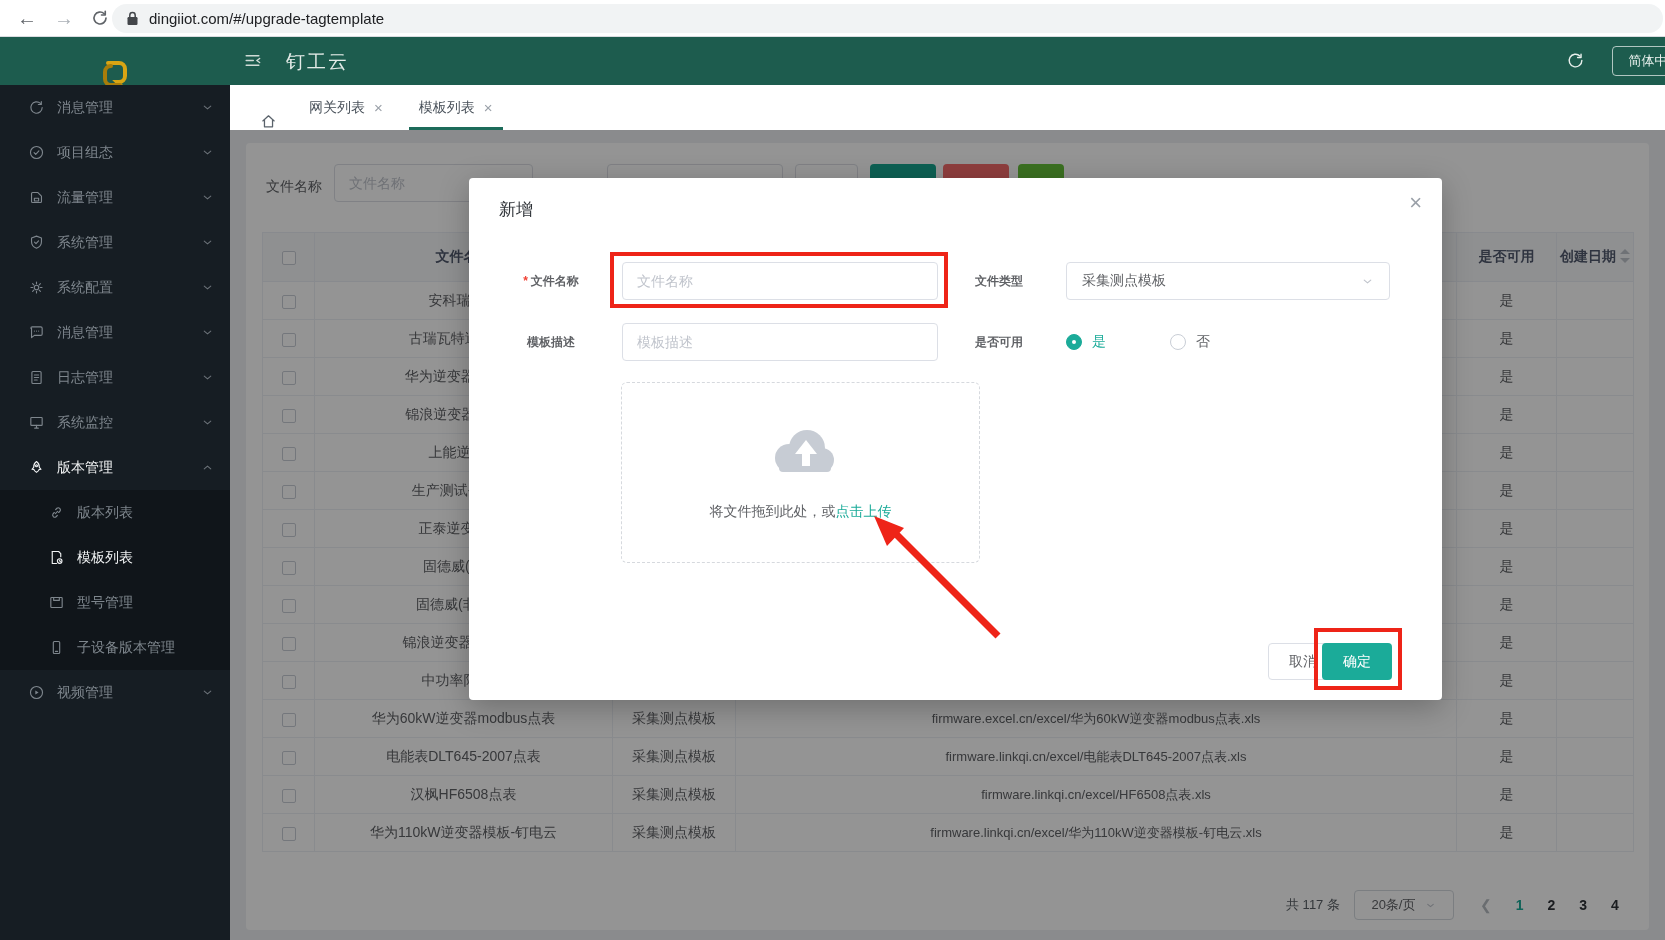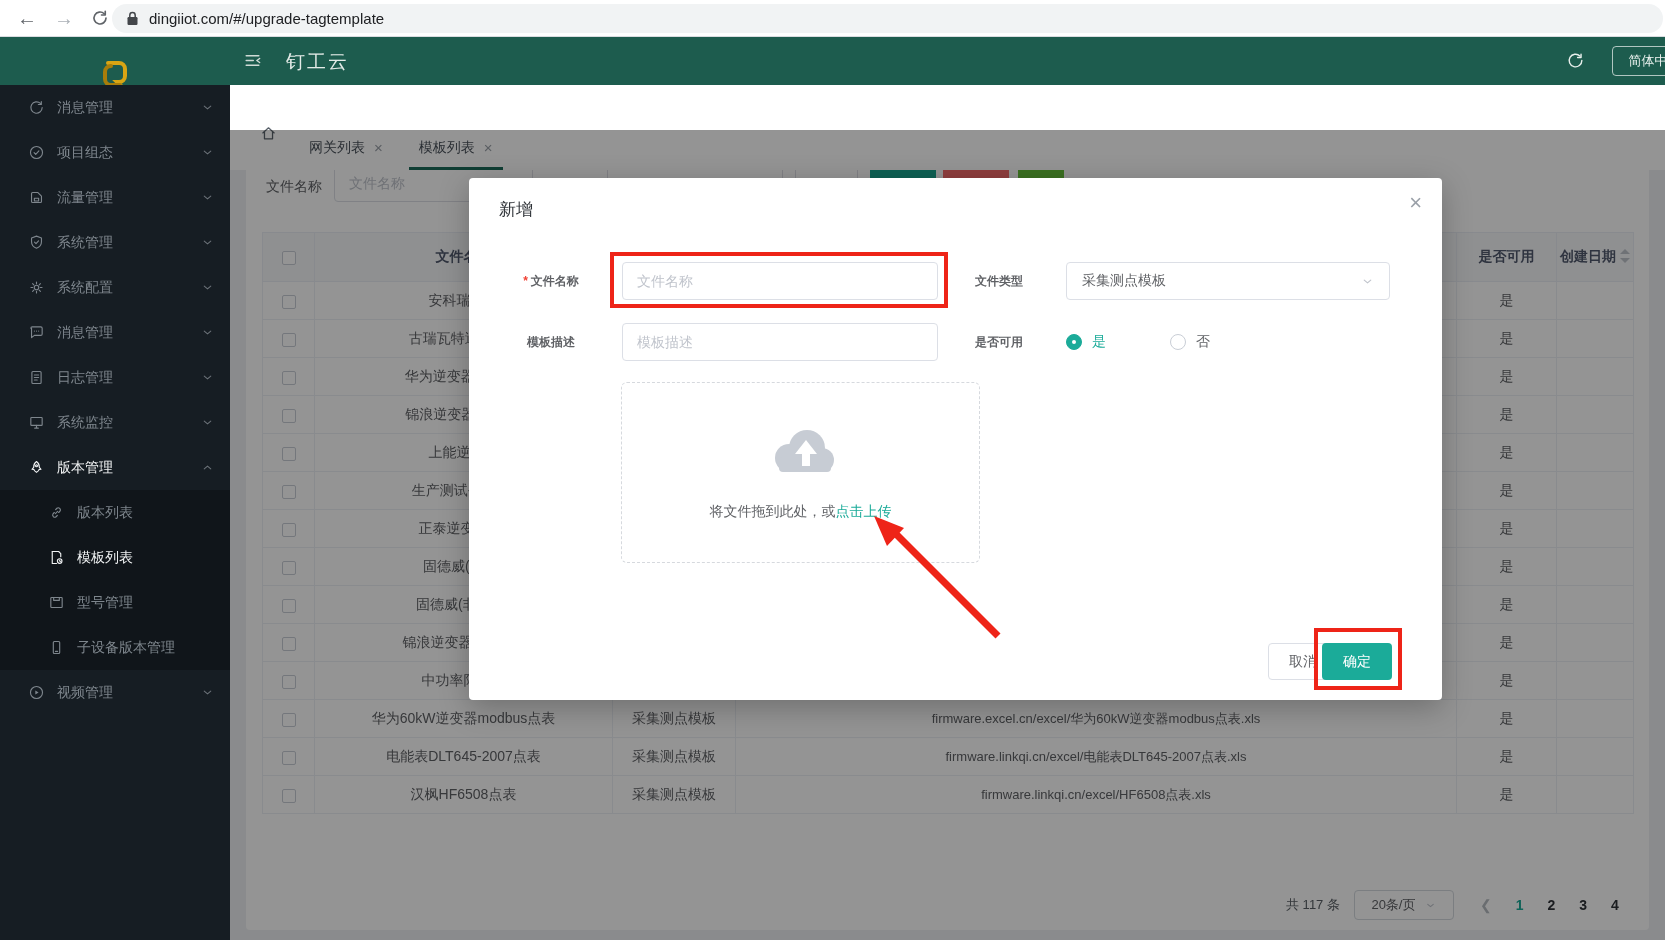--- a/index.html
+++ b/index.html
@@ -27,21 +27,21 @@
   
   .sidebar { position:absolute; left:0; top:85px; width:230px; bottom:0; background:#161d23; z-index:5; }
   .side-item { height:45px; display:flex; align-items:center; padding-left:28px; color:#7e868d; font-size:14px; position:relative; cursor:pointer; }
   .side-item .s-icon { display:flex; margin-right:12px; }
   .side-item .chev { position:absolute; right:16px; top:16px; color:#6b7278; }
   .side-item.white { color:#f2f4f5; }
   .submenu { background:#10151a; }
   .submenu .side-item { padding-left:48px; }
 
   
-  .tabbar { position:absolute; left:230px; top:85px; right:0; height:45px; background:#fff; display:flex; align-items:flex-start; z-index:4;margin-top:40px; }
+  .tabbar { position:absolute; left:230px; top:85px; right:0; height:45px; background:#fff; display:flex; align-items:flex-end; z-index:4; }
   .home-btn { margin-left:30px; color:#5a626b; display:flex; }
   .tab { margin-left:28px; height:45px; display:flex; align-items:center; gap:9px; font-size:14px; color:#4a525b; position:relative; padding:0 4px; }
   .tab .tab-close { color:#9aa0a8; font-size:15px; line-height:1; }
   .tab.active::after { content:""; position:absolute; left:-6px; right:-6px; bottom:0; height:3px; background:#1d6b5a; }
 
   
   .content { position:absolute; left:230px; top:130px; right:0; bottom:0; background:#eef0f3; }
   .panel { position:absolute; left:16px; top:13px; width:1403px; height:787px; background:#fff; border-radius:4px; }
   .filter-label { position:absolute; left:20px; top:24px; width:64px; font-size:14px; color:#606266; line-height:38px; }
   .inp { border:1px solid #dcdfe6; border-radius:4px; background:#fff; font-size:14px; color:#606266; padding:0 14px; outline:none; font-family:inherit; }
@@ -468,20 +468,28 @@
               <td></td>
             </tr>
             <tr>
               <td><span class="cbx"></span></td>
               <td>汉枫HF6508点表</td>
               <td>采集测点模板</td>
               <td class="url-cell">firmware.linkqi.cn/excel/HF6508点表.xls</td>
               <td>是</td>
               <td></td>
             </tr>
+            <tr>
+              <td><span class="cbx"></span></td>
+              <td>华为110kW逆变器模板-钉电云</td>
+              <td>采集测点模板</td>
+              <td class="url-cell">firmware.linkqi.cn/excel/华为110kW逆变器模板-钉电云.xls</td>
+              <td>是</td>
+              <td></td>
+            </tr>
           </tbody>
       </table>
     </div>
 
     <div class="pagination">
       <span>共 117 条</span>
       <div class="page-size">
         <span>20条/页</span>
         <svg width="11" height="11" viewBox="0 0 24 24" fill="none" stroke="#c0c4cc" stroke-width="2.4" stroke-linecap="round" stroke-linejoin="round">
             <path d="M6 9.5l6 5 6-5"></path>

